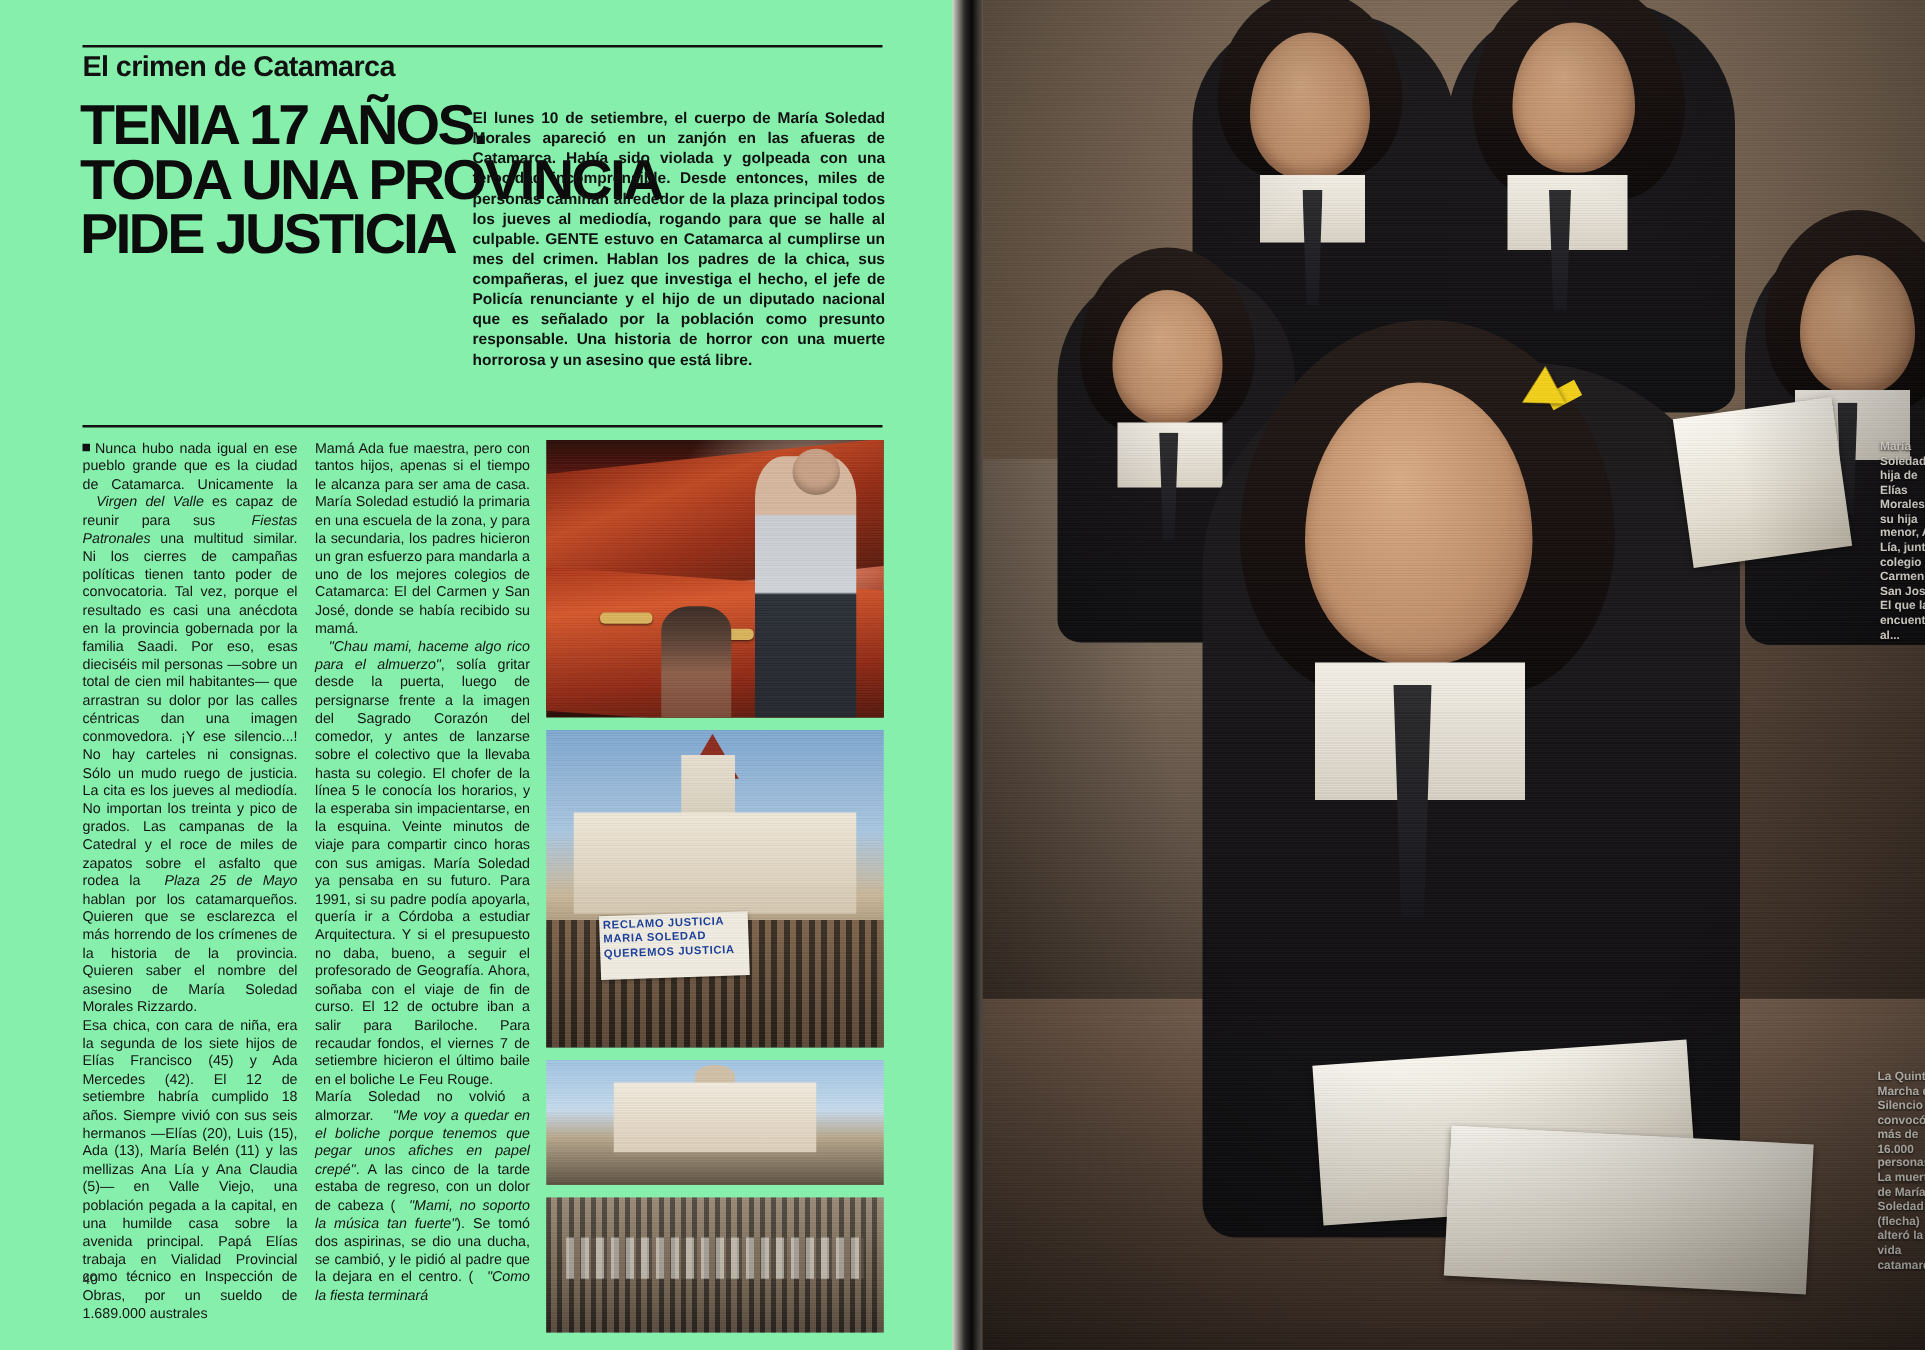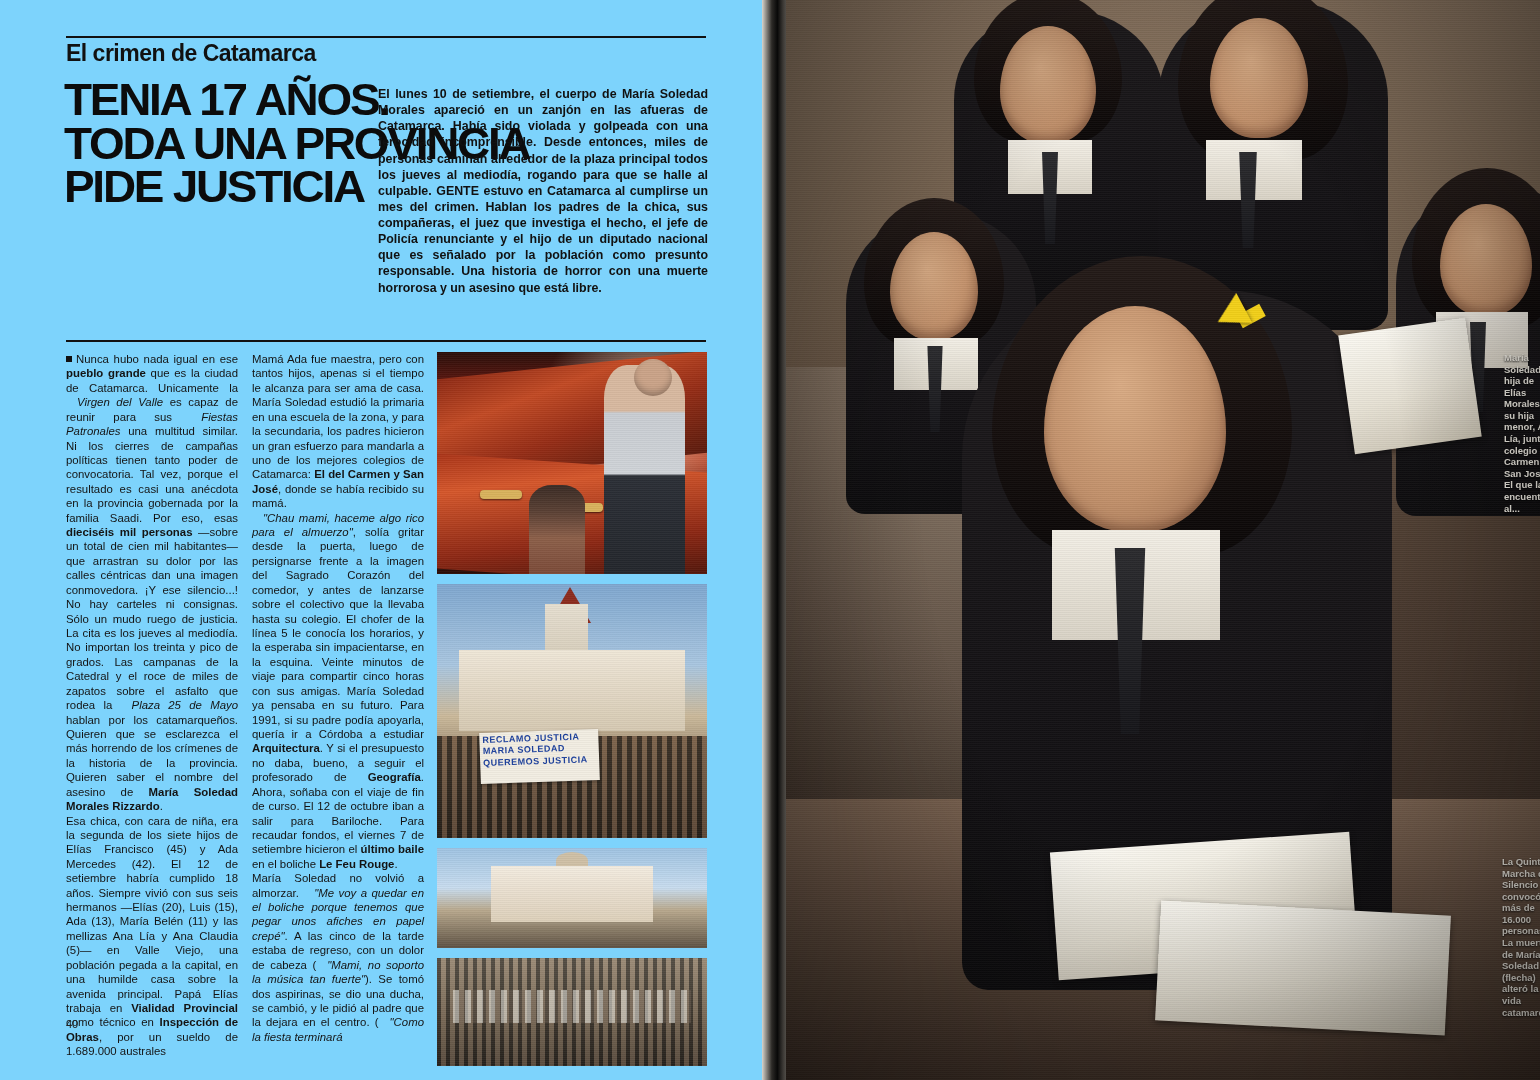--- a/index.html
+++ b/index.html
@@ -13,21 +13,21 @@
     height: 1080px;
     background: #0d0d0d;
     overflow: hidden;
     font-family: "Liberation Sans", sans-serif;
   }
   
   .left-page {
     position: absolute;
     left: 0; top: 0;
     width: 775px; height: 1080px;
-    background: #7dd3fc;
+    background: #86efac;
   }
   .left-inner {
     position: absolute;
     left: 62px; top: 0;
     width: 700px; height: 1080px;
   }
   .kicker {
     position: absolute;
     left: 4px; top: 40px;
     font-family: "Liberation Sans", sans-serif;
@@ -77,21 +77,21 @@
     position: absolute;
     font-family: "Liberation Sans", sans-serif;
     font-size: 11.4px;
     line-height: 1.265;
     text-align: justify;
     color: #141414;
   }
   .col1 { left: 4px;   top: 352px; width: 172px; }
   .col2 { left: 190px; top: 352px; width: 172px; }
   .col p { margin: 0; }
-  .col b { font-weight: bold; }
+  .col b { font-weight: normal; }
   .col i { font-style: italic; margin-left: 11px; }
   .sq {
     display: inline-block;
     width: 6px; height: 6px;
     background: #111;
     margin-right: 4px;
     vertical-align: 1px;
   }
   .folio {
     position: absolute;

